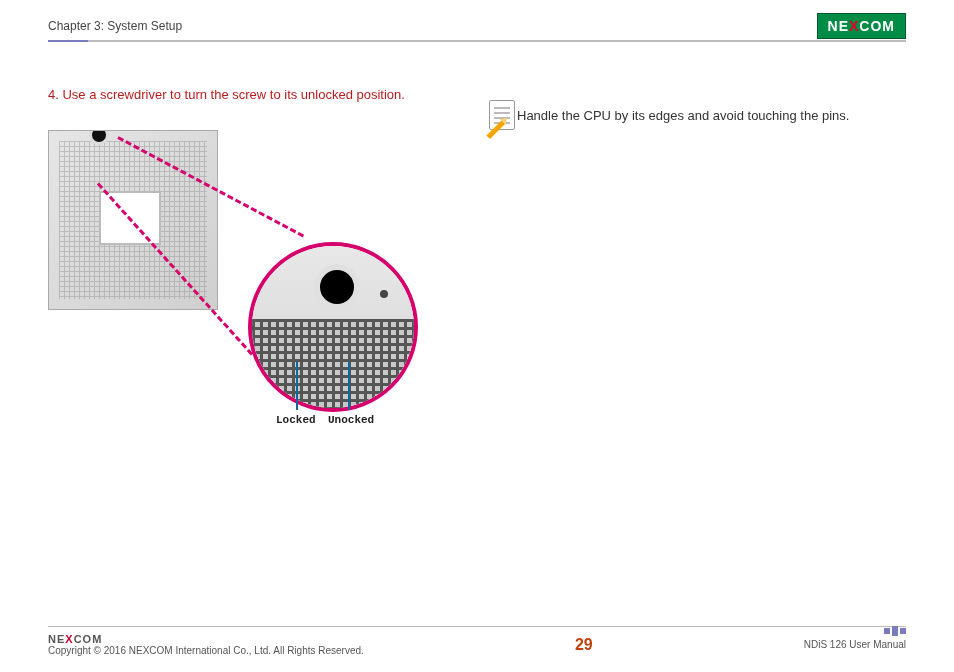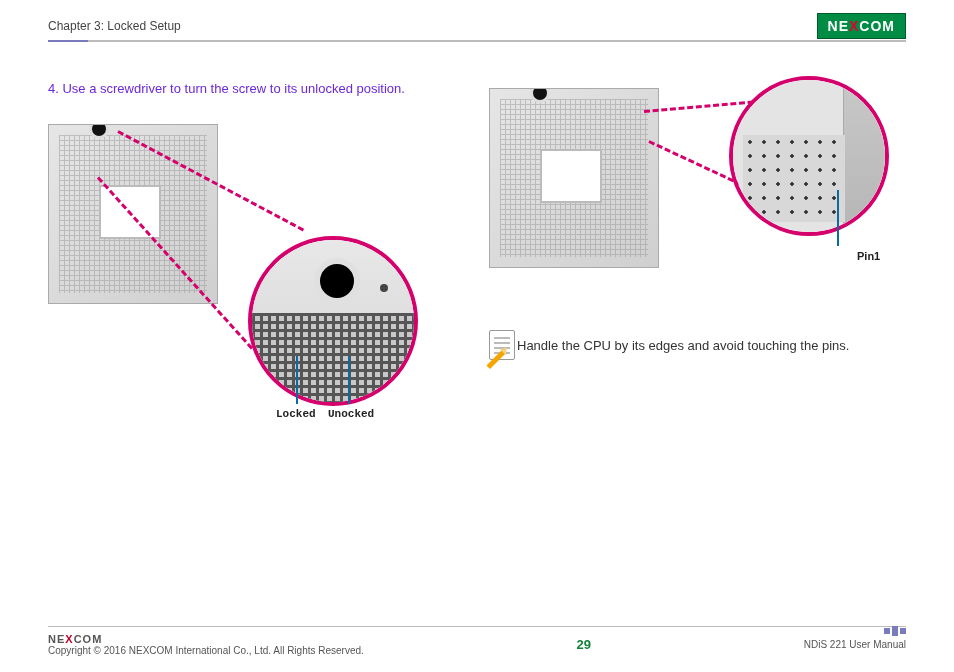--- a/index.html
+++ b/index.html
@@ -39,21 +39,21 @@
     height: 2px;
     background: linear-gradient(to right, #7a7abf 0, #7a7abf 40px, #bbb 40px, #bbb 100%);
   }
   .content {
     position: absolute;
     top: 80px; left: 48px; right: 48px; bottom: 60px;
     display: flex;
     gap: 24px;
   }
   .col { flex: 1; position: relative; }
-  .step-text { font-size: 13px; color: #6d28d9; line-height: 1.4; margin-bottom: 18px; }
+  .step-text { font-size: 13px; color: #b91c1c; line-height: 1.4; margin-bottom: 18px; margin-top: 6px; }
   .figure-area { position: relative; width: 100%; height: 300px; font-family: Liberation Mono, monospace; }
   .socket {
     position: absolute;
     width: 170px; height: 180px;
     background: linear-gradient(135deg, #e6e6e6, #cfcfcf);
     border: 1px solid #aaa;
     top: 8px; left: 0;
     overflow: hidden;
   }
   .socket::before {
@@ -145,30 +145,30 @@
     border-top: 1px solid #bbb;
     padding-top: 6px;
     display: flex;
     justify-content: space-between;
     align-items: center;
     font-size: 10px;
     color: #555;
   }
   .footer .logo-sm { font-weight:bold; font-size:11px; color:#555; letter-spacing:1px; }
   .footer .logo-sm .x { color:#c1002a; }
-  .footer .pagenum { font-weight:bold; color:#15803d; font-size:13px; }
+  .footer .pagenum { font-weight:bold; color:#c2410c; font-size:16px; }
   .footer .marks { position:absolute; right:0; top:-2px; }
   .footer .marks span { display:inline-block; width:6px; height:6px; background:#7a7abf; margin-left:2px; }
   .footer .marks span:nth-child(2){ height:10px; margin-bottom:-2px; }
 </style>
 </head>
 <body>
 
 <div class="page-header">
-  <div class="chapter-title">Chapter 3: Locked Setup</div>
+  <div class="chapter-title">Chapter 3: System Setup</div>
   <div class="logo">
     <span>NE</span><span class="x">X</span><span>COM</span>
   </div>
 </div>
 <div class="header-rule"></div>
 
 <div class="content">
 
   <div class="col">
     <p class="step-text">4.  Use a screwdriver to turn the screw to its unlocked position.</p>
@@ -186,50 +186,35 @@
         </div>
       </div>
       <div class="label-line" style="top:240px;left:248px;height:48px;"></div>
       <div class="label-line" style="top:240px;left:300px;height:48px;"></div>
       <div class="label-text" style="top:292px;left:228px;">Locked</div>
       <div class="label-text" style="top:292px;left:280px;text-align:center;">Unocked</div>
     </div>
   </div>
 
   <div class="col">
-    <div class="figure-areaR">
-      <div class="socket">
-        <div class="hole"></div>
-        <div class="screw"></div>
-      </div>
-      <div class="dash-line" style="top:30px;left:155px;width:110px;transform:rotate(-5deg);"></div>
-      <div class="dash-line" style="top:60px;left:160px;width:128px;transform:rotate(25deg);"></div>
-      <div class="magnifier mag2">
-        <div class="mag-inner">
-          <div class="edge"></div>
-        </div>
-      </div>
-      <div class="pin1arrow" style="top:110px;left:348px;"></div>
-      <div class="label-text" style="top:170px;left:368px;">Pin1</div>
-    </div>
 
 
     <div class="note-row">
       <div class="note-icon">
         <div class="sheet"></div>
         <div class="pencil"></div>
       </div>
       <div>Handle the CPU by its edges and avoid touching the pins.</div>
     </div>
   </div>
 </div>
 
 <div class="footer">
   <div>
     <div class="logo-sm">
       <span>NE</span><span class="x">X</span><span>COM</span>
     </div>
     <div>Copyright © 2016 NEXCOM International Co., Ltd. All Rights Reserved.</div>
   </div>
   <div class="pagenum">29</div>
-  <div>NDiS 221 User Manual</div>
+  <div>NDiS 126 User Manual</div>
   <div class="marks"><span></span><span></span><span></span></div>
 </div>
 
 </body></html>

